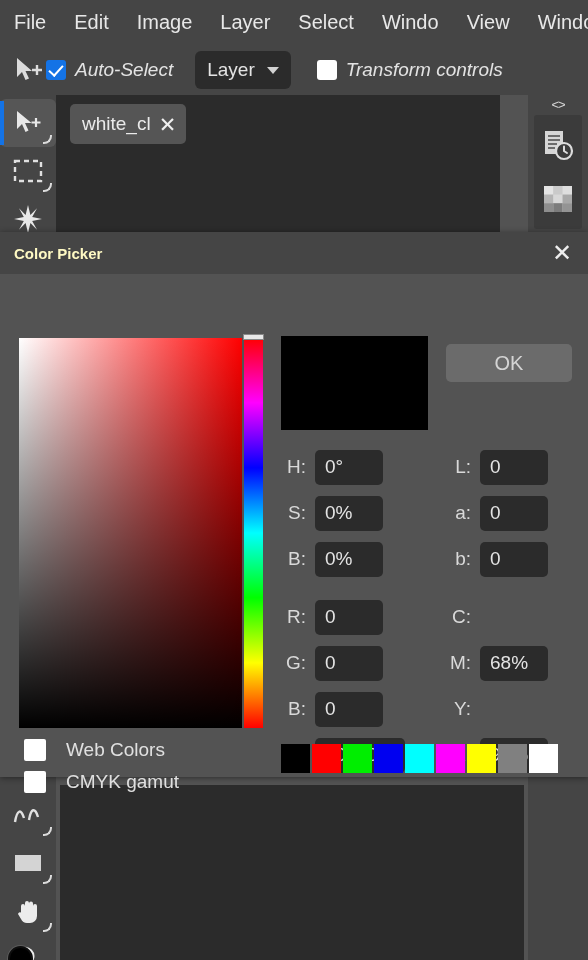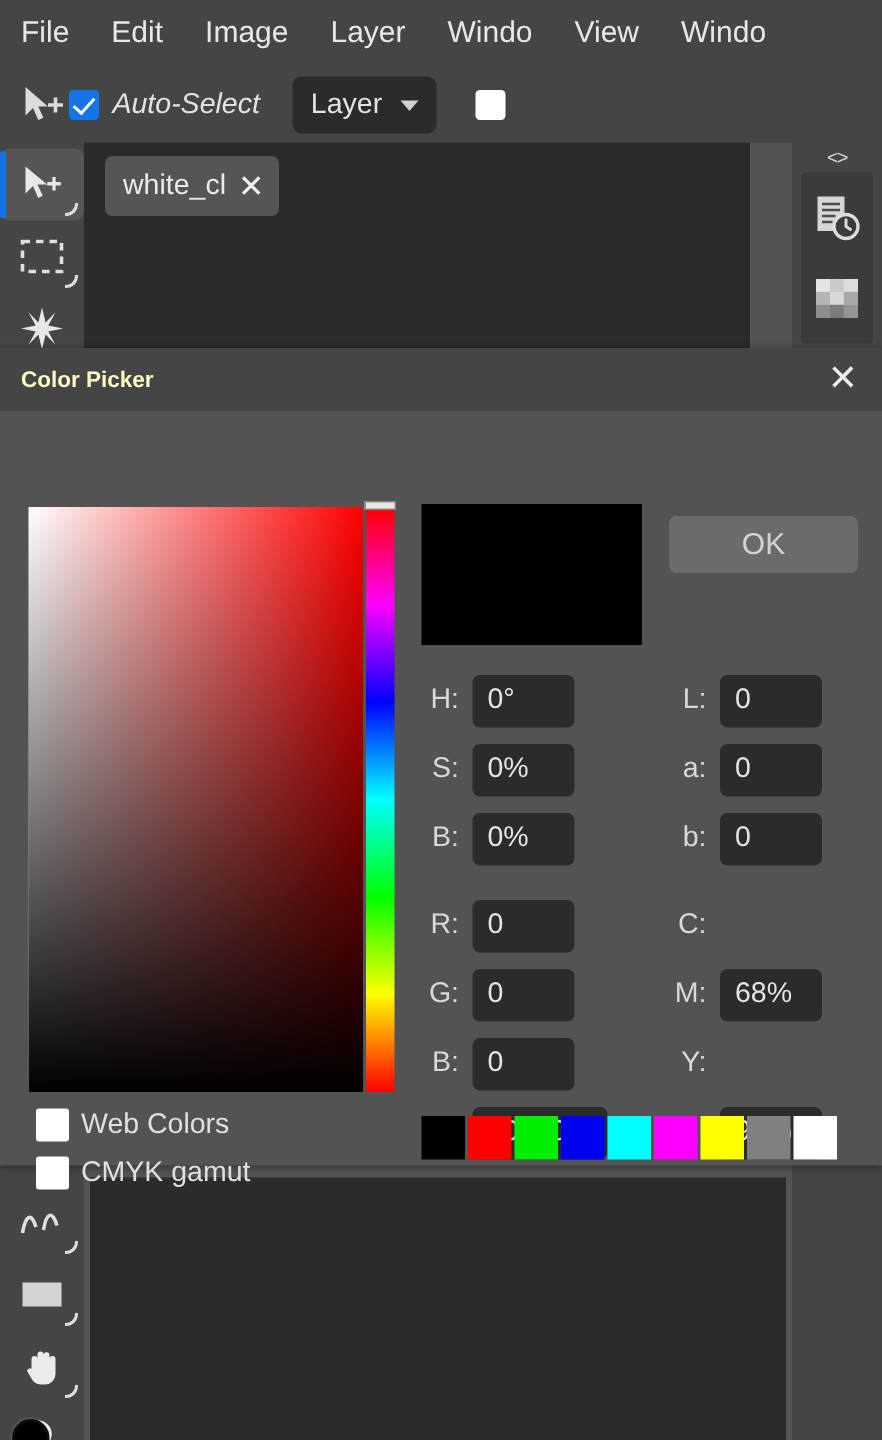--- a/index.html
+++ b/index.html
@@ -174,59 +174,61 @@
     display: flex; align-items: center; padding-left: 10px;
     color: #e4e4e4; font-size: 19px;
   }
   .field-box.wide { width: 90px; }
   .col-left { position: absolute; left: 0; top: 0; }
   .col-right { position: absolute; left: 165px; top: 0; }
 
   .opts-left { position: absolute; left: 24px; top: 460px; }
   .opt-row { display: flex; align-items: center; height: 32px; }
   .opt-row .chk { width: 22px; height: 22px; border-radius: 2px; }
-  .opt-row .opt-txt { color: #e0e0e0; font-size: 19px; margin-left: 8px; }
+  .opt-row .opt-txt { color: #e0e0e0; font-size: 19px; margin-left: 20px; }
 
   .swatches {
     position: absolute; left: 281px; top: 470px;
     display: flex; gap: 2px;
   }
   .swatch { width: 29px; height: 29px; }
 
   svg { display: block; }
 </style>
 </head>
 <body>
 
 <div id="app">
 
   <div class="menubar">
     <span class="menu-item">File</span>
     <span class="menu-item">Edit</span>
     <span class="menu-item">Image</span>
     <span class="menu-item">Layer</span>
+    <span class="menu-item">Select</span>
     <span class="menu-item">Windo</span>
     <span class="menu-item">View</span>
     <span class="menu-item">Windo</span>
   </div>
 
   <div class="optionsbar">
     <span class="tool-cursor-icon">
       <svg width="34" height="30" viewBox="0 0 34 30">
         <path d="M5 3 L5 22 L10 17 L13.5 25 L17 23.5 L13.5 16 L20 16 Z" fill="#dcdcdc"></path>
         <path d="M25 10 v10 M20 15 h10" stroke="#dcdcdc" stroke-width="2.4" fill="none"></path>
       </svg>
     </span>
     <span class="chk checked"></span>
     <span class="opt-label">Auto-Select</span>
     <div class="select-box">
       <span class="sel-val">Layer</span>
       <span class="caret"></span>
     </div>
     <span class="chk unchecked" style="margin-left:26px;"></span>
+    <span class="opt-label">Transform controls</span>
   </div>
 
   <div class="canvas-bg"></div>
   <div class="canvas-doc"></div>
 
   <div class="tabstrip">
     <div class="doctab">
       <span class="tabname">white_cl</span>
       <span class="tab-close">✕</span>
     </div>

